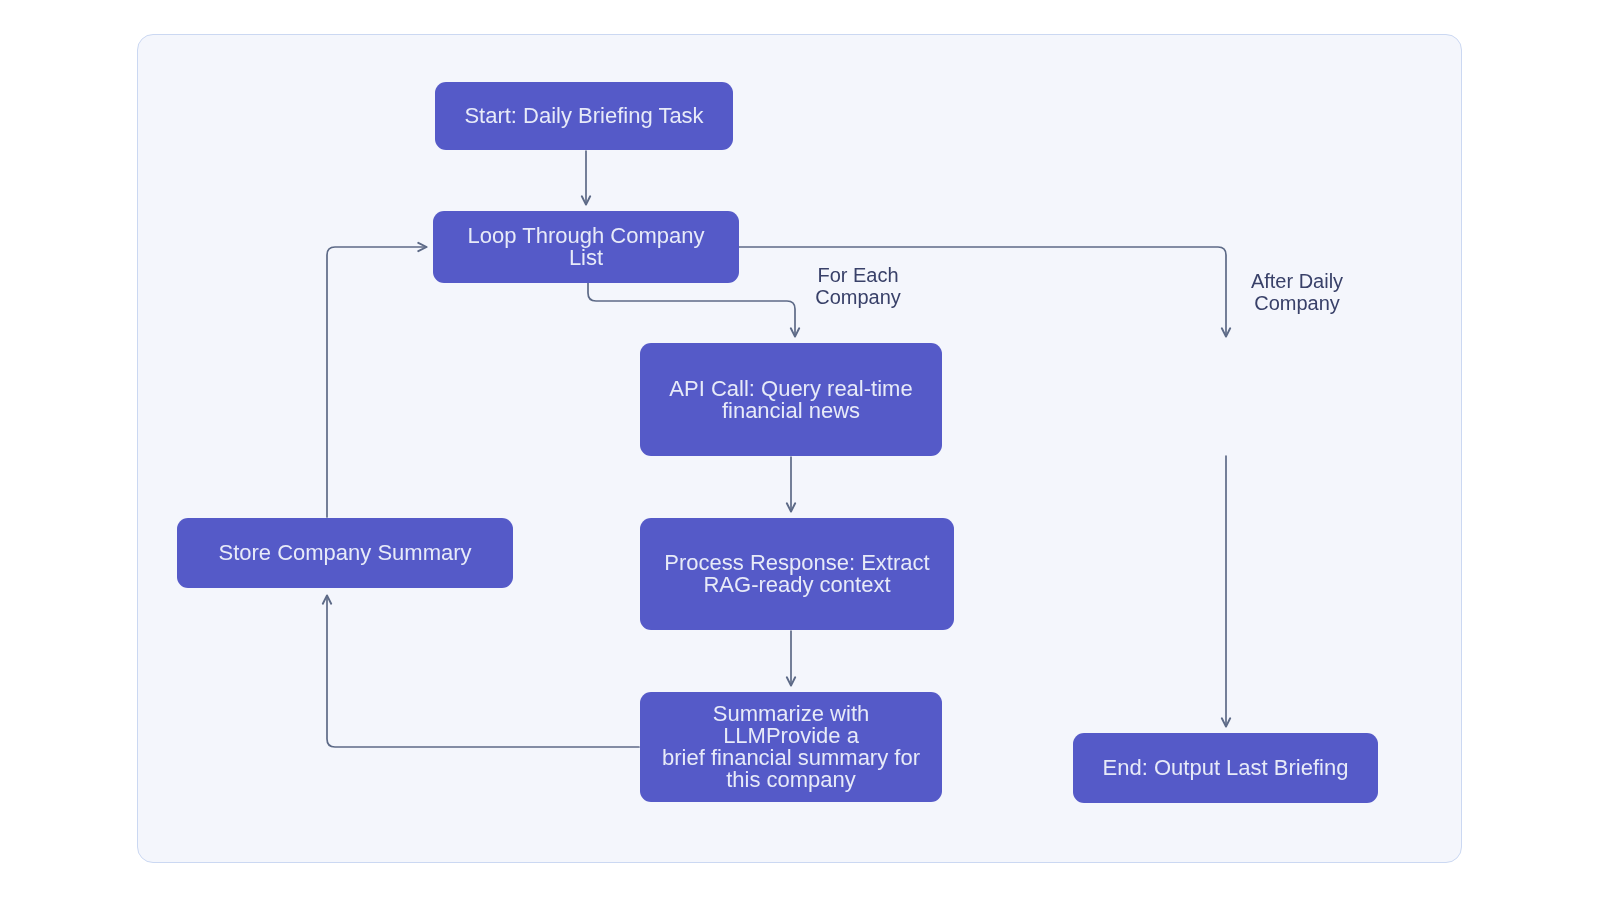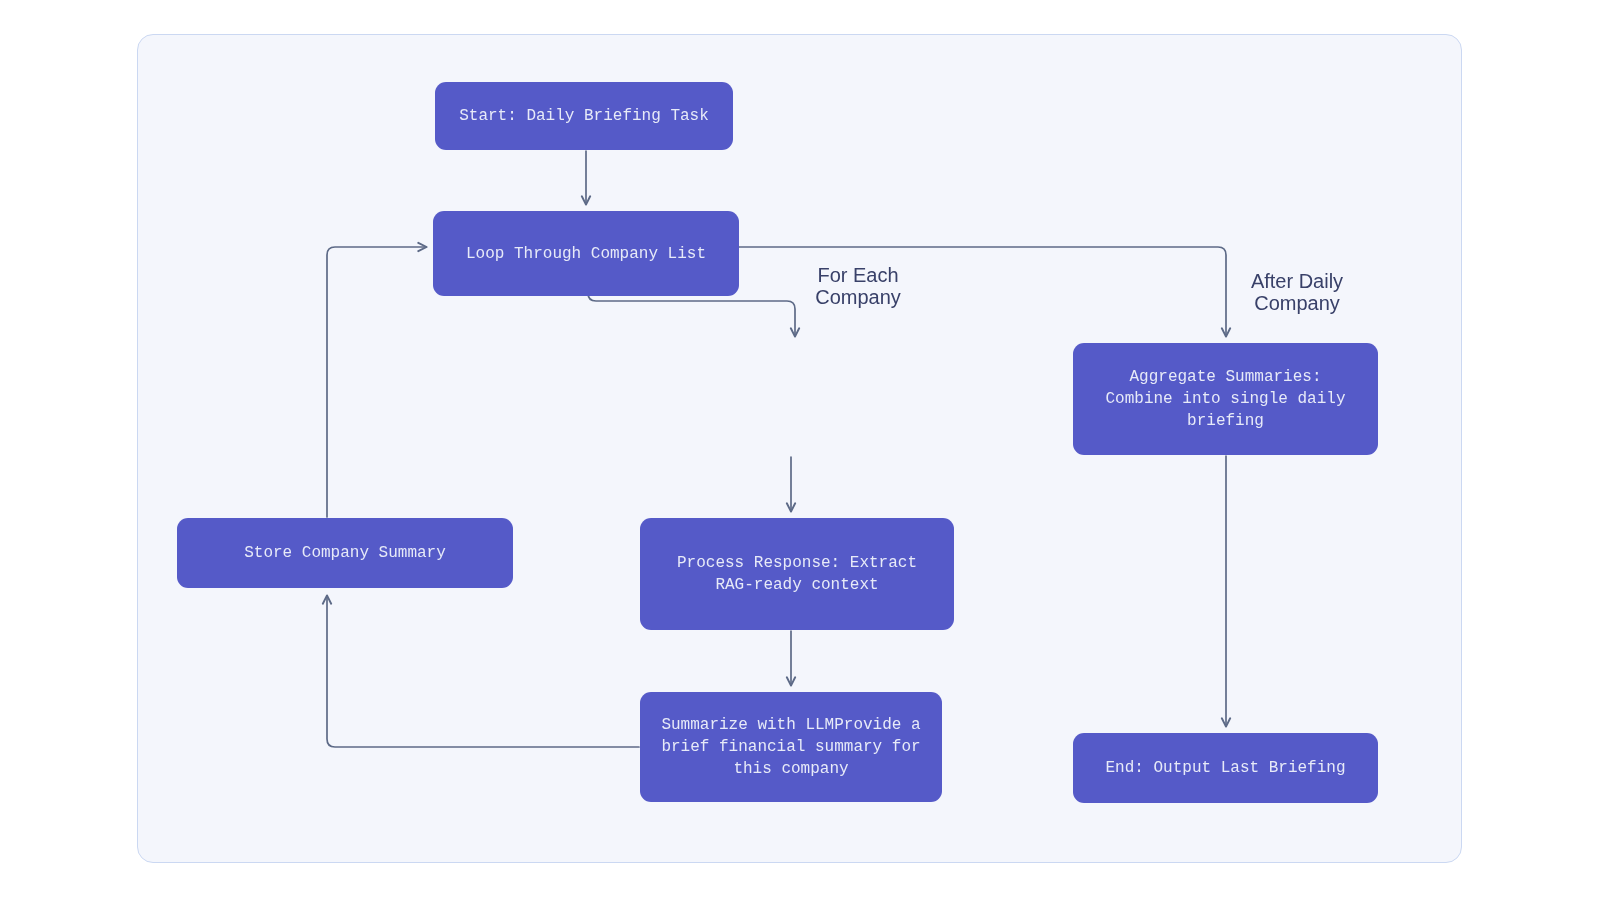--- a/index.html
+++ b/index.html
@@ -57,24 +57,23 @@
     border-radius:11px;
     display:flex;
     align-items:center;
     justify-content:center;
     text-align:center;
     box-sizing:border-box;
     padding:0 18px;
   }
   .node-label{
     color:var(--node-text);
-    font-size:16px;
+    font-size:22px;
     line-height:22px;
     white-space:pre-line;
-    font-family:Liberation Mono, monospace;
   }
   .edge-label{
     position:absolute;
     color:var(--edge-label-text);
     font-size:20px;
     line-height:22px;
     text-align:center;
     white-space:pre-line;
   }
 </style>
@@ -98,45 +97,44 @@
     <path class="edge" d="M 791 631 L 791 685" marker-end="url(#arrowhead)"></path>
     <path class="edge" d="M 639 747 L 335 747 Q 327 747 327 739 L 327 596" marker-end="url(#arrowhead)"></path>
     <path class="edge" d="M 327 517 L 327 255 Q 327 247 335 247 L 426 247" marker-end="url(#arrowhead)"></path>
     <path class="edge" d="M 1226 456 L 1226 726" marker-end="url(#arrowhead)"></path>
   </svg>
 
   <div class="node" style="left:435px;top:82px;width:298px;height:68px">
     <span class="node-label">Start: Daily Briefing Task</span>
   </div>
 
-  <div class="node" style="left:433px;top:211px;width:306px;height:85px">
+  <div class="node" style="left:433px;top:211px;width:306px;height:72px">
     <span class="node-label">Loop Through Company List</span>
   </div>
 
+  <div class="node" style="left:640px;top:343px;width:302px;height:113px">
+    <span class="node-label">API Call: Query real-time
+financial news</span>
+  </div>
 
   <div class="node" style="left:640px;top:518px;width:314px;height:112px">
     <span class="node-label">Process Response: Extract
 RAG-ready context</span>
   </div>
 
   <div class="node" style="left:640px;top:692px;width:302px;height:110px">
     <span class="node-label">Summarize with LLMProvide a
 brief financial summary for
 this company</span>
   </div>
 
   <div class="node" style="left:177px;top:518px;width:336px;height:70px">
     <span class="node-label">Store Company Summary</span>
   </div>
 
-  <div class="node" style="left:1073px;top:343px;width:305px;height:112px">
-    <span class="node-label">Aggregate Summaries:
-Combine into single daily
-briefing</span>
-  </div>
 
   <div class="node" style="left:1073px;top:733px;width:305px;height:70px">
     <span class="node-label">End: Output Last Briefing</span>
   </div>
 
   <div class="edge-label" style="left:808px;top:264px;width:100px">For Each
 Company</div>
 
   <div class="edge-label" style="left:1247px;top:270px;width:100px">After Daily
 Company</div>

